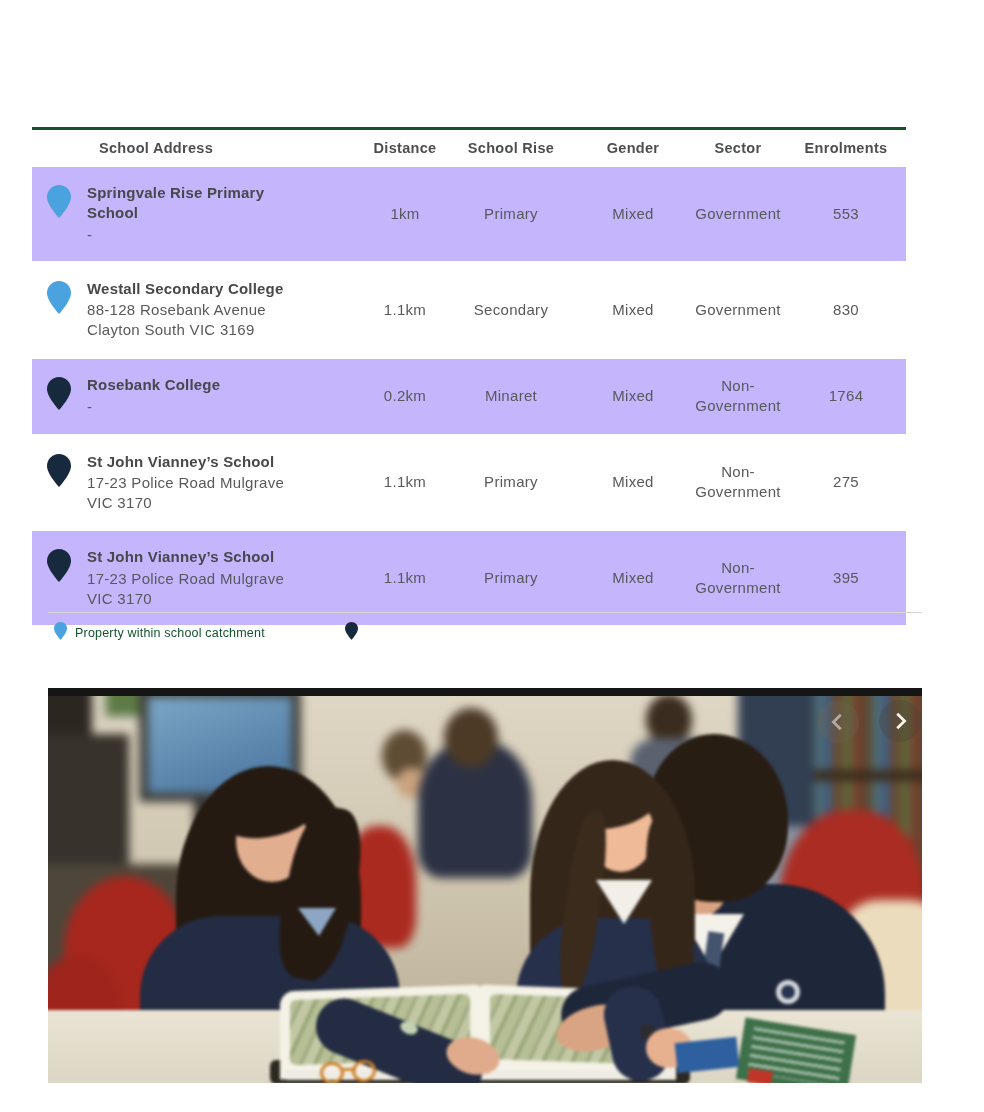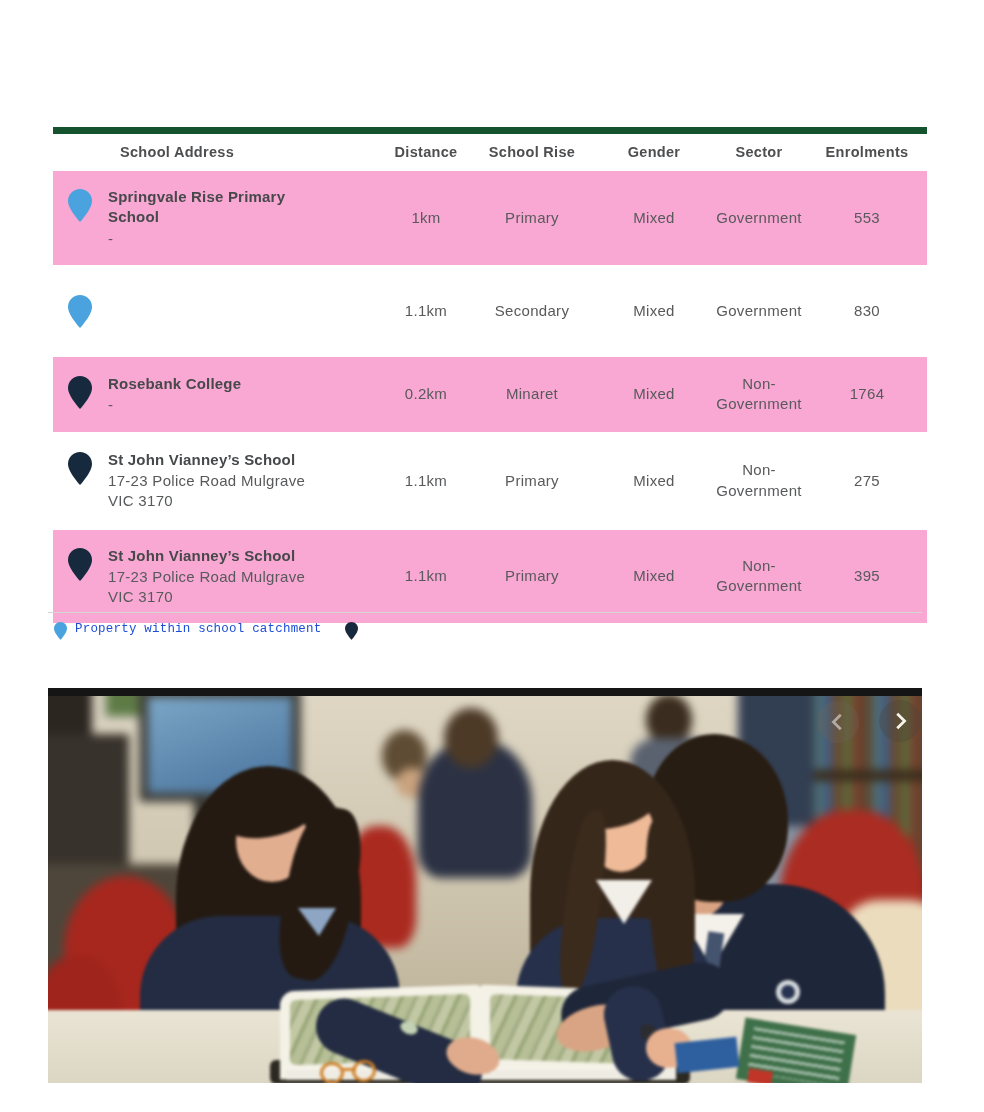--- a/index.html
+++ b/index.html
@@ -6,49 +6,49 @@
   html,body { background:#fff; }
   body { font-family:"Liberation Sans", sans-serif; width:984px; height:1112px; position:relative; overflow:hidden; }
 
   .canvas { position:absolute; inset:0; background:#fff; }
 
   
   .page-title { position:absolute; top:40px; left:0; width:100%; text-align:center;
     font-size:31px; font-weight:bold; color:#050505; letter-spacing:1.2px; }
 
   
-  .schools-table { position:absolute; left:53px; top:127px; width:874px; border-top:7px solid #14532d; }
+  .schools-table { position:absolute; left:32px; top:127px; width:874px; border-top:3px solid #14532d; }
   .trow, .thead { display:flex; width:100%; }
   .thead { padding:10px 0 9px 0; }
   .col, .cell { color:#58595b; font-size:15px; letter-spacing:.3px; }
   .col { font-weight:bold; color:#4d4e50; font-size:14.5px; display:flex; align-items:center; justify-content:center; text-align:center; }
   .c-addr  { width:332px; }
   .c-dist  { width:82px; }
   .c-type  { width:130px; }
   .c-gend  { width:114px; }
   .c-sect  { width:96px; }
   .c-enrl  { width:120px; }
   .thead .c-addr { justify-content:flex-start; padding-left:67px; }
 
   .trow { min-height:88px; padding:16px 0; align-items:center; }
-  .trow.alt { background:#f9a8d4; border-top:2px solid #fff; border-bottom:2px solid #fff; }
+  .trow.alt { background:#c4b5fd; border-top:2px solid #fff; border-bottom:2px solid #fff; }
   .trow.r3 { min-height:79px; }
   .cell { display:flex; align-items:center; justify-content:center; text-align:center; line-height:1.35; }
   .cell.c-addr { justify-content:flex-start; align-items:flex-start; padding-left:12px; text-align:left; }
   .pin { width:26px; flex:0 0 26px; margin:2px 14px 0 3px; }
   .pin svg { display:block; width:24px; height:33px; }
   .pin-blue { color:#4AA3DE; }
   .pin-dark { color:#17293C; }
   .addr-text { max-width:215px; }
   .school-name { font-weight:bold; color:#47484a; font-size:15px; line-height:1.35; letter-spacing:.2px; }
   .school-addr { color:#58595b; font-size:15px; line-height:1.35; margin-top:1px; }
 
   
   .legend { position:absolute; left:48px; top:612px; width:874px; border-top:1px solid #d6d5d0; padding-top:9px; }
-  .legend-item { position:absolute; top:9px; display:flex; align-items:flex-start; color:#1d4ed8; font-size:12.5px; letter-spacing:.2px;font-family:Liberation Mono, monospace; }
+  .legend-item { position:absolute; top:9px; display:flex; align-items:flex-end; color:#14532d; font-size:12.5px; letter-spacing:.2px; }
   .legend-item .pin { width:13px; flex:0 0 13px; margin:0 8px 0 0; }
   .legend-item .pin svg { width:13px; height:18px; }
   .legend-within { left:6px; }
   .legend-outside { left:297px; }
 
   
   .photo { position:absolute; left:48px; top:688px; width:874px; height:395px; overflow:hidden; background:#c9bda6; }
   .photo div { position:absolute; }
   .photo-bg { inset:-14px; filter:blur(5px); }
   .wall { inset:0; background:linear-gradient(180deg,#e0d8c6 0%,#cfc6b0 48%,#b5a98f 100%); }
@@ -174,20 +174,24 @@
       <div class="cell c-enrl">553</div>
     </div>
 
     <div class="trow">
       <div class="cell c-addr">
         <span class="pin pin-blue">
           <svg viewBox="0 0 24 33">
               <path fill="currentColor" d="M12 0C5.37 0 0 5.37 0 12c0 8.25 12 21 12 21s12-12.75 12-21C24 5.37 18.63 0 12 0z"></path>
             </svg>
         </span>
+        <div class="addr-text">
+          <div class="school-name">Westall Secondary College</div>
+          <div class="school-addr">88-128 Rosebank Avenue Clayton South VIC 3169</div>
+        </div>
       </div>
       <div class="cell c-dist">1.1km</div>
       <div class="cell c-type">Secondary</div>
       <div class="cell c-gend">Mixed</div>
       <div class="cell c-sect">Government</div>
       <div class="cell c-enrl">830</div>
     </div>
 
     <div class="trow alt r3">
       <div class="cell c-addr">

